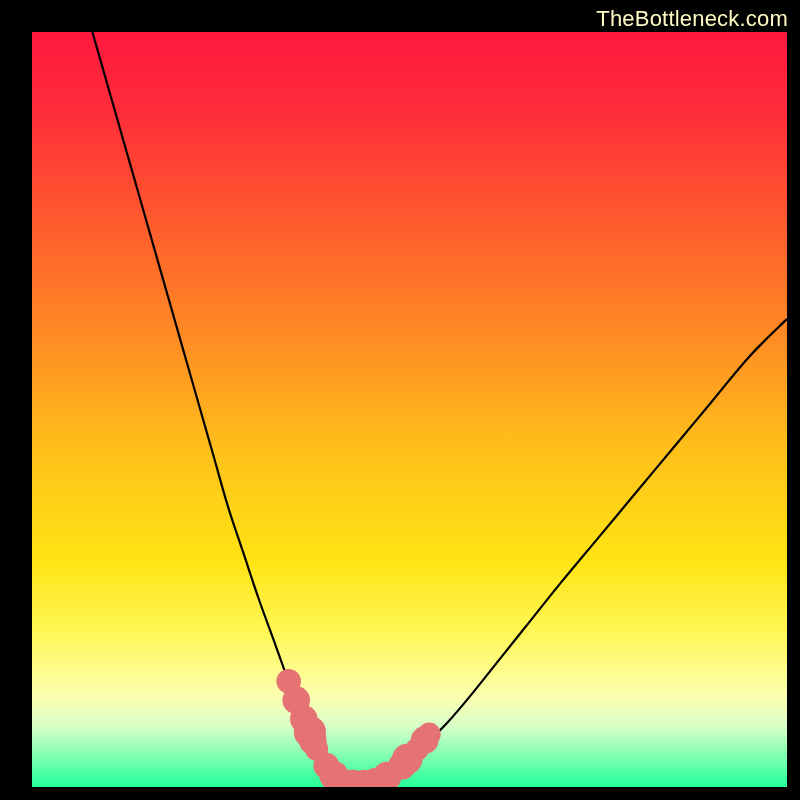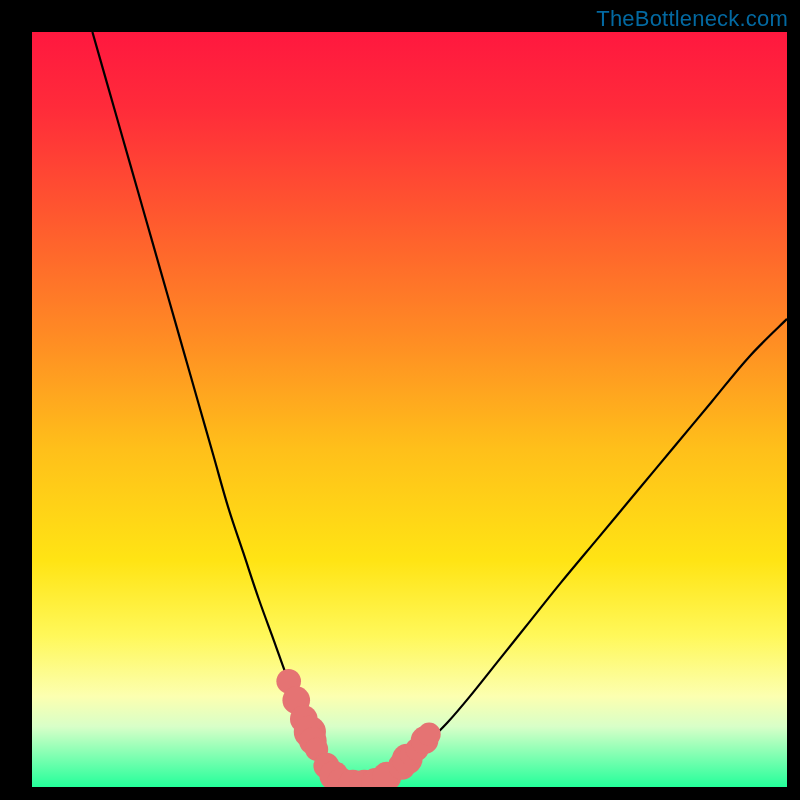--- a/index.html
+++ b/index.html
@@ -14,21 +14,21 @@
   .frame {
     position: relative;
     width: 800px;
     height: 800px;
     background: #000;
   }
   .watermark {
     position: absolute;
     top: 6px;
     right: 12px;
-    color: #0369a1;
+    color: #fef9c3;
     font-size: 22px;
     font-weight: 400;
     letter-spacing: 0.2px;
     z-index: 10;
   }
   .plot-area {
     position: absolute;
     left: 32px;
     top: 32px;
     width: 755px;

